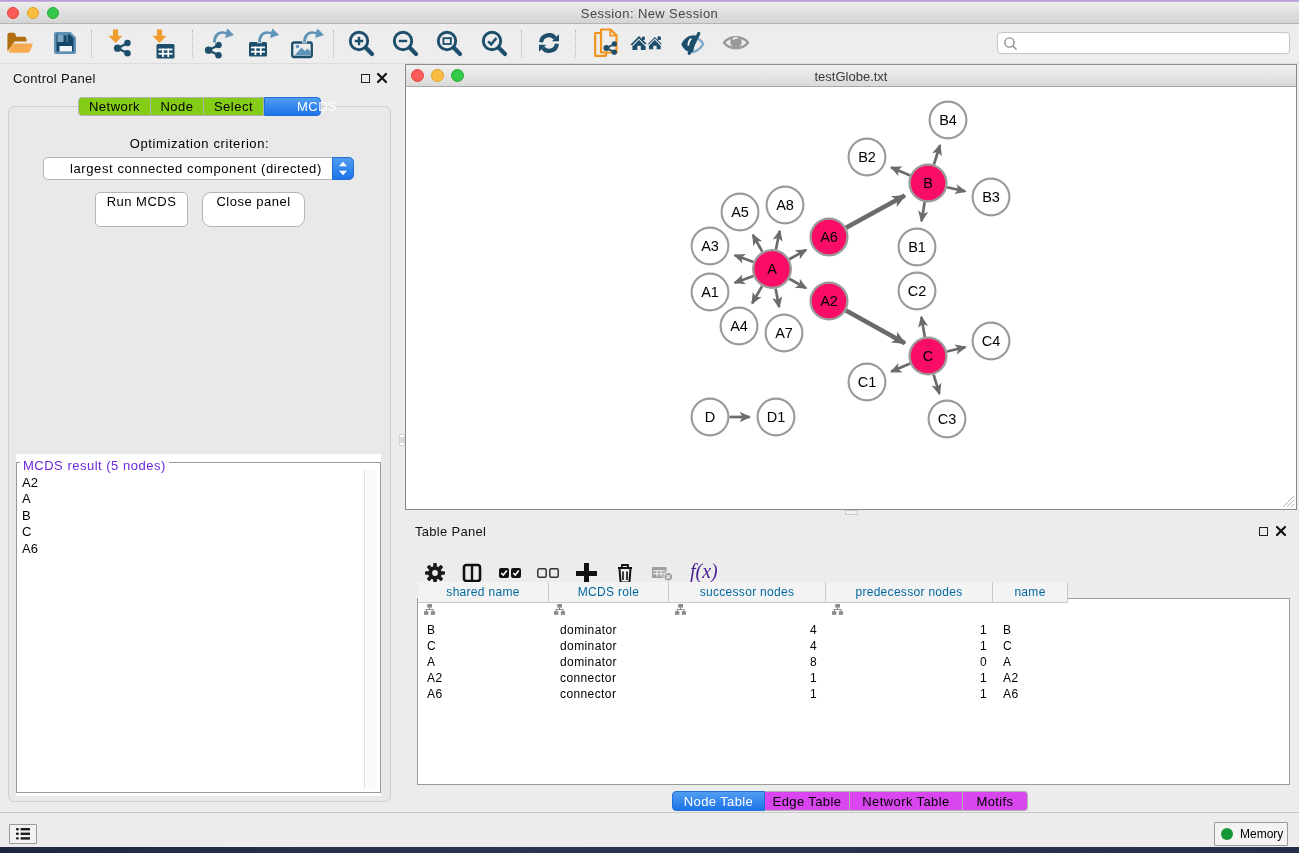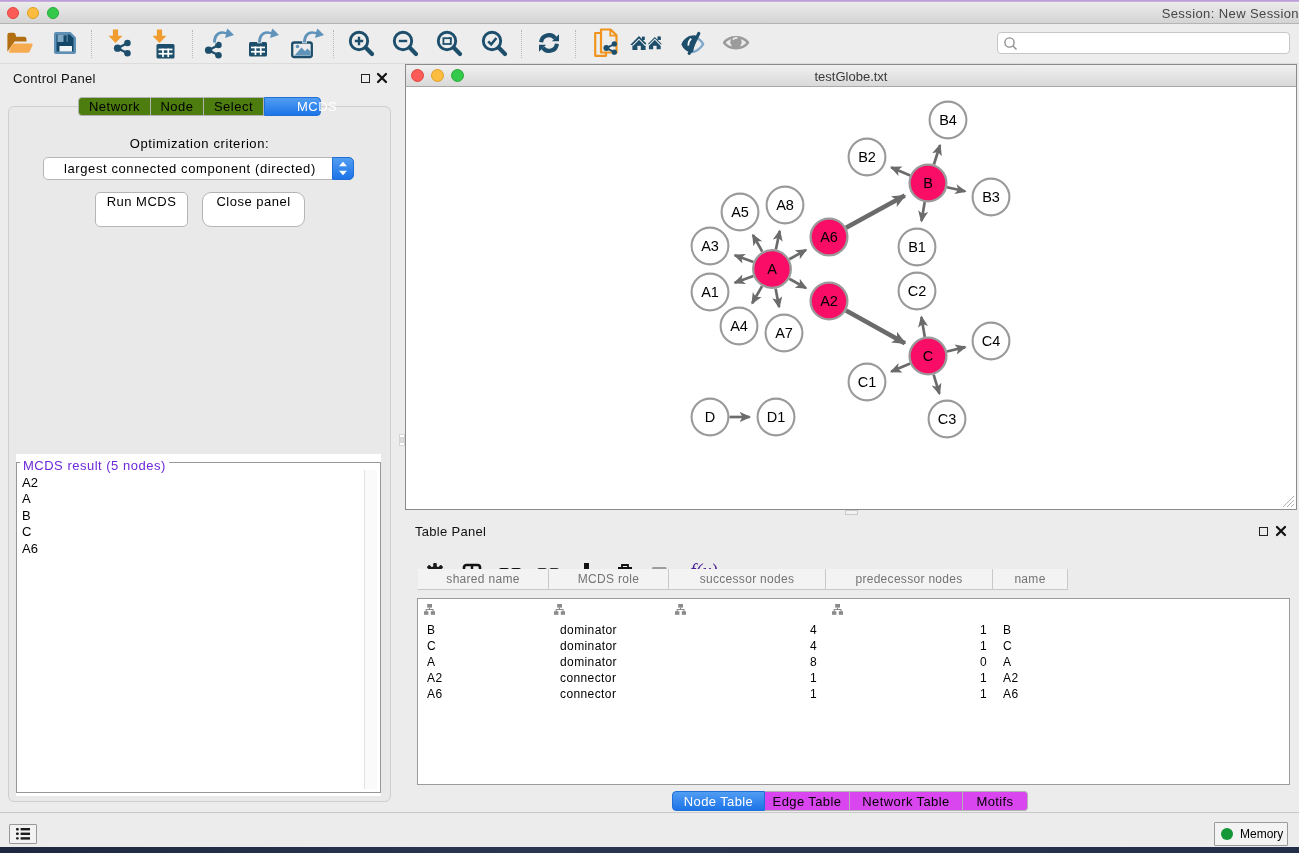--- a/index.html
+++ b/index.html
@@ -2,44 +2,44 @@
 <html><head>
 <meta charset="utf-8">
 <style>
 * { margin:0; padding:0; box-sizing:border-box; }
 html,body { width:1299px; height:853px; overflow:hidden; }
 body { font-family:"Liberation Sans", sans-serif; background:#ececec; position:relative; }
 .abs { position:absolute; }
 .purpletop { left:0; top:0; width:1299px; height:2px; background:linear-gradient(#b49ad2,#cdb3e3); }
 .titlebar { left:0; top:3px; width:1299px; height:21px; background:linear-gradient(#eaeaea,#d4d4d4); border-bottom:1px solid #b4b4b4; }
 .tl { border-radius:50%; width:12px; height:12px; top:7px; }
-.title-text { width:100%; text-align:right; top:6px; font-size:13px; letter-spacing:0.4px; color:#454545; }
+.title-text { width:100%; text-align:center; top:6px; font-size:13px; letter-spacing:0.4px; color:#454545; }
 .toolbar { left:0; top:25px; width:1299px; height:39px; background:#ededed; }
 .tsep { top:30px; width:0; height:28px; border-left:1px dotted #b9b9b9; }
 .search { left:997px; top:32px; width:293px; height:22px; background:#fff; border:1px solid #c6c6c6; border-radius:4px; }
 .cp-head { left:13px; top:71px; font-size:13px; letter-spacing:0.3px; color:#111; }
 .wbtn-sq { width:9px; height:9px; border:1.5px solid #222; }
 .panelbox { left:8px; top:106px; width:383px; height:696px; background:#e9e9e9; border:1px solid #cfcfcf; border-radius:6px; }
-.tab { top:97px; height:19px; background:#4d7c0f; border:1px solid #b2b2b2; font-size:13px; letter-spacing:0.5px; color:#000; text-align:center; line-height:18px; }
+.tab { top:97px; height:19px; background:#84cc16; border:1px solid #b2b2b2; font-size:13px; letter-spacing:0.5px; color:#000; text-align:center; line-height:18px; }
 .tabsel { background:linear-gradient(#519df2,#1c74e8); color:#fff; border-color:#1f6fd6; }
 .cp-label { left:9px; top:136px; width:381px; text-align:center; font-size:13px; letter-spacing:0.6px; color:#000; }
-.combo { left:43px; top:157px; width:311px; height:23px; background:#fff; border:1px solid #b5b5b5; border-radius:5px; font-size:13px; letter-spacing:0.6px; line-height:21px; padding-left:20px; color:#000; }
+.combo { left:43px; top:157px; width:311px; height:23px; background:#fff; border:1px solid #b5b5b5; border-radius:5px; font-size:13px; letter-spacing:0.6px; line-height:21px; padding-left:26px; color:#000; }
 .combo-btn { left:332px; top:157px; width:22px; height:23px; background:linear-gradient(#519df2,#1c74e8); border:1px solid #1f6fd6; border-radius:0 5px 5px 0; }
 .btn { height:35px; background:#fff; border:1px solid #b5b5b5; border-radius:5px; font-size:13px; letter-spacing:0.5px; text-align:center; line-height:18px; color:#000; }
 .fieldset { left:16px; top:454px; width:365px; height:342px; background:#fff; }
 .fs-border { left:16px; top:462px; width:365px; height:331px; border:1px solid #989898; }
 .fs-legend { left:20px; top:455px; background:#fff; padding:3px 3px; font-size:13px; letter-spacing:0.5px; color:#6d28d9; }
 .fs-item { left:22px; font-size:13px; color:#000; }
 .fs-scroll { left:364px; top:470px; width:13px; height:319px; background:#fafafa; border-left:1px solid #e2e2e2; }
 .netwin { left:405px; top:64px; width:892px; height:446px; background:#fff; border:1px solid #8a8a8a; }
 .nw-titlebar { left:405px; top:64px; width:892px; height:23px; background:linear-gradient(#f0f0f0,#d9d9d9); border:1px solid #8a8a8a; border-bottom:1px solid #a9a9a9; }
 .nw-title { left:405px; width:892px; top:69px; text-align:center; font-size:13px; color:#3a3a3a; }
 .tp-head { left:415px; top:524px; font-size:13px; letter-spacing:0.3px; color:#111; }
 .tbl { left:417px; top:598px; width:873px; height:187px; background:#fff; border:1px solid #9b9b9b; }
-.th { top:569px; height:21px; background:#f3f3f3; border-right:1px solid #c9c9c9; border-bottom:1px solid #c9c9c9; font-size:12px; letter-spacing:0.3px; color:#737373; text-align:center; line-height:21px; z-index:2; }
+.th { top:582px; height:21px; background:#f3f3f3; border-right:1px solid #c9c9c9; border-bottom:1px solid #c9c9c9; font-size:12px; letter-spacing:0.3px; color:#0369a1; text-align:center; line-height:21px; z-index:2; }
 .td { font-size:12px; letter-spacing:0.4px; color:#000; }
 .btab { top:791px; height:20px; background:#d946ef; border:1px solid #b2b2b2; font-size:13px; letter-spacing:0.4px; text-align:center; line-height:19px; color:#000; }
 .statusbar { left:0; top:812px; width:1299px; height:35px; background:#ececec; border-top:1px solid #c9c9c9; }
 .bottomstrip { left:0; top:847px; width:1299px; height:6px; background:linear-gradient(90deg,#1d2840,#2a3550 40%,#232e48); }
 </style>
 </head>
 <body>
 <div class="abs purpletop"></div>
 <div class="abs titlebar"></div>
 <div class="abs tl" style="left:7px; background:#fc5b57; border:0.5px solid #e2463f;"></div>

